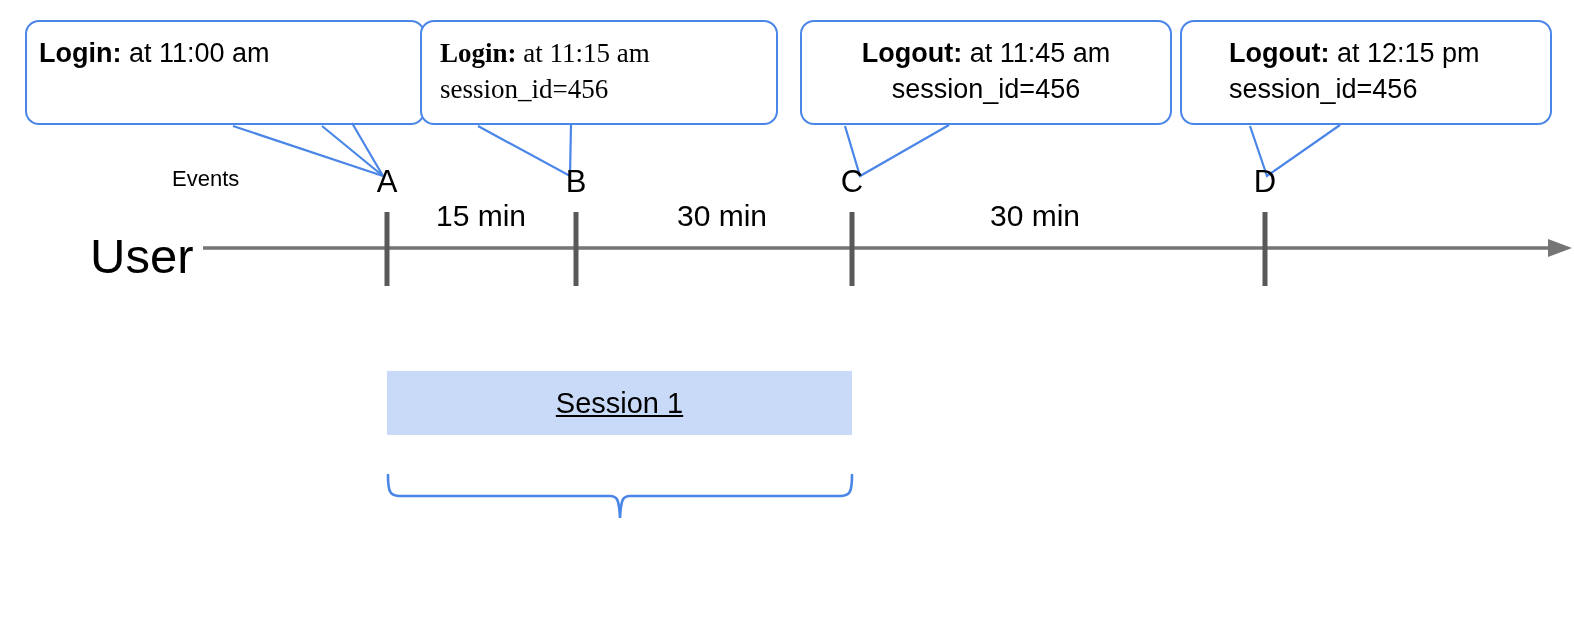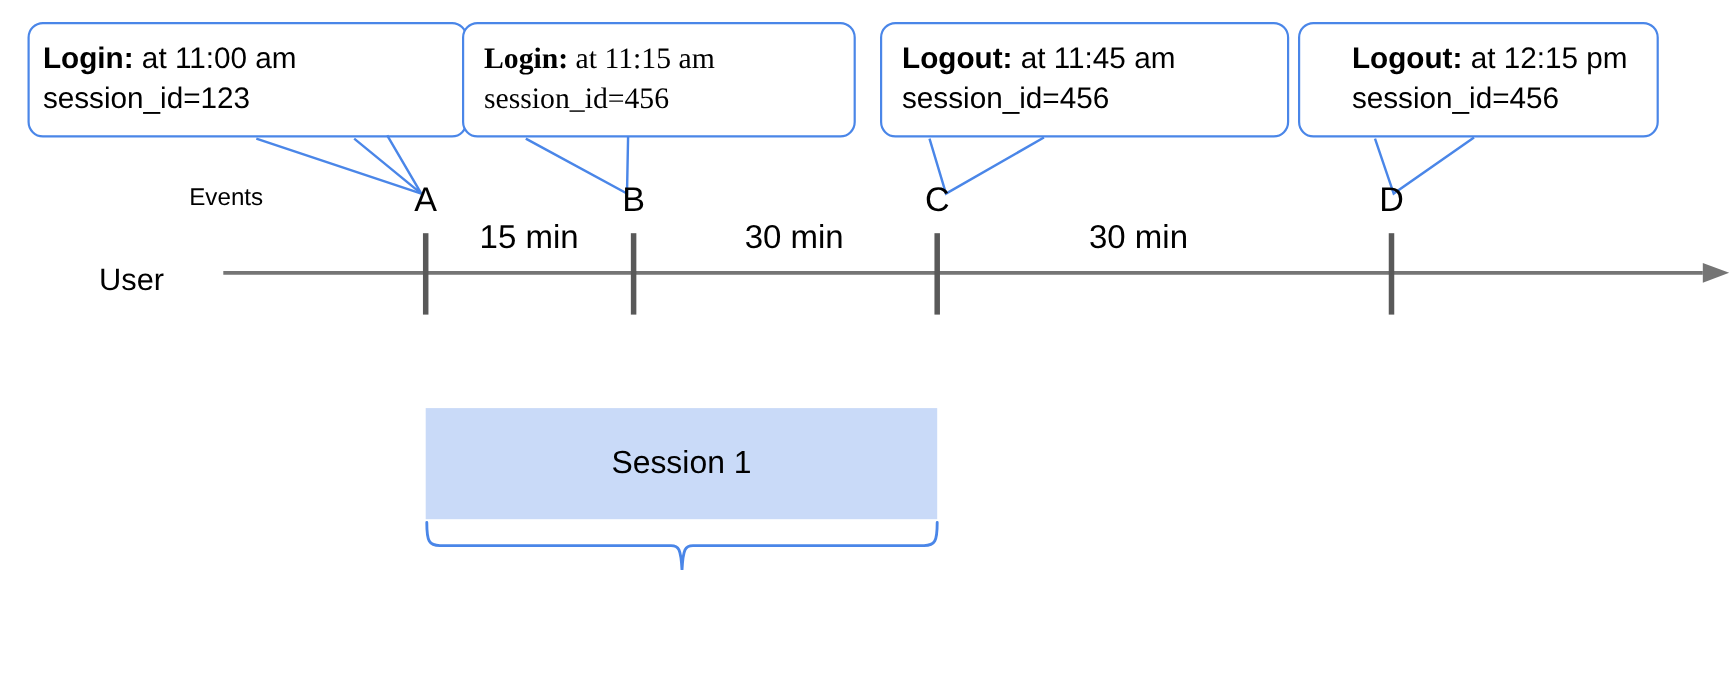--- a/index.html
+++ b/index.html
@@ -52,82 +52,81 @@
     position: absolute;
     color: #000000;
     white-space: nowrap;
   }
   #events-label {
     font-size: 22px;
     left: 172px;
     top: 166px;
   }
   #user-label {
-    font-size: 28px;
+    font-size: 49px;
     left: 90px;
     top: 228px;
-    margin-top: 11px;
   }
   .gap-label {
     position: absolute;
     font-size: 30px;
     color: #000000;
     transform: translateX(-50%);
     white-space: nowrap;
   }
   .tick {
     position: absolute;
     width: 5px;
     background: #595959;
     transform: translateX(-50%);
   }
   #session-bar {
     position: absolute;
     left: 387px;
     top: 371px;
     width: 465px;
-    height: 101px;
+    height: 64px;
     background: #c9daf8;
     display: flex;
     align-items: center;
     justify-content: center;
     font-size: 29px;
     color: #000000;
+    text-decoration: underline;
   }
   #session-length-label {
     position: absolute;
     top: 568px;
     left: 620px;
     transform: translateX(-50%);
     font-size: 29px;
     color: #000000;
     white-space: nowrap;
   }
 </style>
 </head>
 <body>
 
 <div id="canvas">
 
   <div class="callout" id="callout-a" style="left:25px; top:20px; width:400px; height:105px;padding-left:12px;">
     <span class="ttl">Login:</span><span> at 11:00 am</span>
-    <span class="ln2">session_id=123</span>
   </div>
 
   <div class="callout" id="callout-b" style="left:420px; top:20px; width:358px; height:105px;font-family:Liberation Serif, serif;">
     <span class="ttl">Login:</span><span> at 11:15 am</span>
     <span class="ln2">session_id=456</span>
   </div>
 
-  <div class="callout" id="callout-c" style="left:800px; top:20px; width:372px; height:105px;">
+  <div class="callout" id="callout-c" style="left:800px; top:20px; width:372px; height:105px;text-align:center;">
     <span class="ttl">Logout:</span><span> at 11:45 am</span>
     <span class="ln2">session_id=456</span>
   </div>
 
-  <div class="callout" id="callout-d" style="left:1180px; top:20px; width:328px; height:105px;padding-left:47px;">
+  <div class="callout" id="callout-d" style="left:1180px; top:20px; width:372px; height:105px;padding-left:47px;">
     <span class="ttl">Logout:</span><span> at 12:15 pm</span>
     <span class="ln2">session_id=456</span>
   </div>
 
   <svg class="svg-layer" viewBox="0 0 1574 630">
 
     <g>
       <path d="M 233 126 L 383 176" fill="none" stroke="#4a86e8" stroke-width="2.2"></path>
       <path d="M 322 126 L 383 176 L 352 123" fill="none" stroke="#4a86e8" stroke-width="2.2"></path>
     </g>

